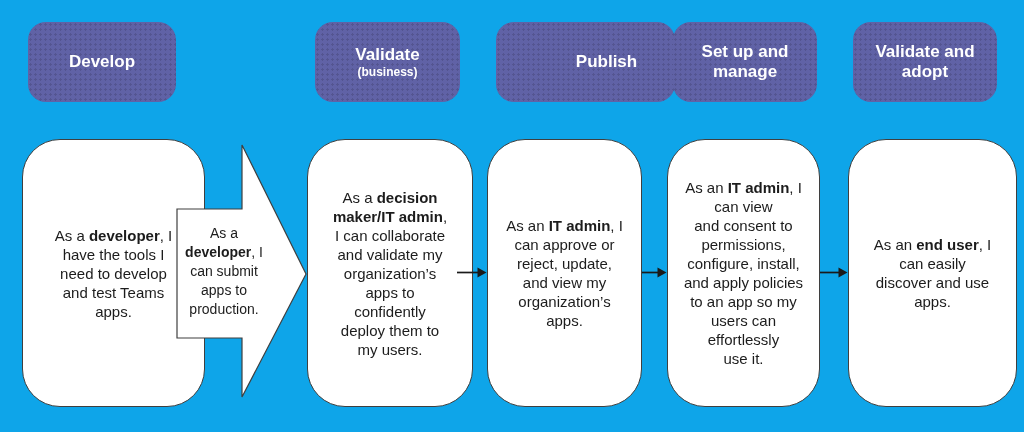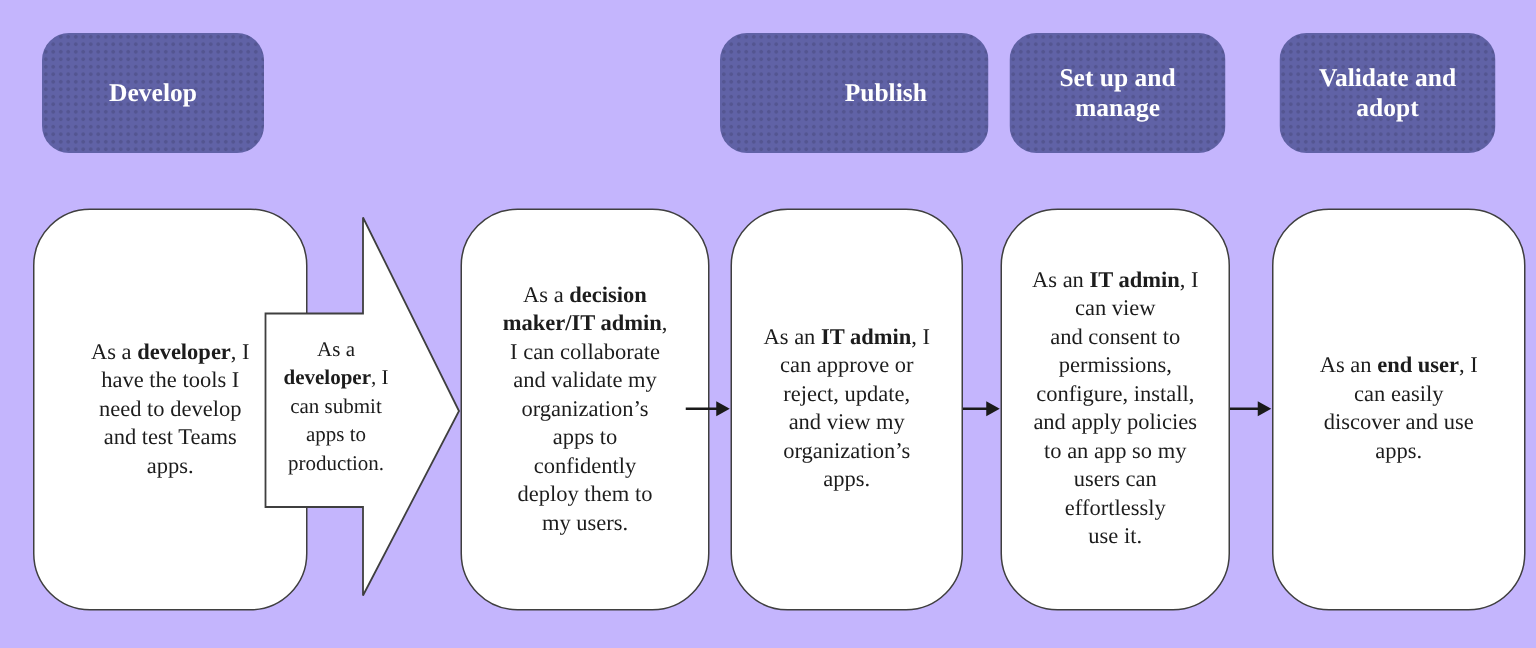--- a/index.html
+++ b/index.html
@@ -1,35 +1,35 @@
 <!DOCTYPE html>
 <html><head>
 <meta charset="utf-8">
 <style>
   html,body{margin:0;padding:0;background:#ffffff;}
   .canvas{
-    position:relative;width:1024px;height:432px;background:#c4b5fd;
-    font-family:Liberation Serif, serif;overflow:hidden;
+    position:relative;width:1024px;height:432px;background:#0ea5e9;
+    font-family:Liberation Sans, sans-serif;overflow:hidden;
   }
   
   .hdr{
     position:absolute;top:22px;height:80px;box-sizing:border-box;
     border-radius:18px;
     background-color:#6062A6;
     background-image:radial-gradient(rgba(0,0,0,0.13) 1px, transparent 1.4px);
     background-size:5px 5px;
     color:#ffffff;
     display:flex;flex-direction:column;align-items:center;justify-content:center;
     text-align:center;
   }
   .hdr-title{font-size:17px;font-weight:bold;line-height:1.18;white-space:pre-line;}
   .hdr-sub{font-size:12px;font-weight:bold;line-height:1.15;margin-top:1px;}
   #hdr-develop{left:28px;width:148px;}
   #hdr-validate{left:315px;width:145px;}
-  #hdr-publish{left:480px;width:179px;padding-left:42px;}
+  #hdr-publish{left:496px;width:179px;padding-left:42px;}
   #hdr-setup{left:673px;width:144px;}
   #hdr-discover{left:853px;width:144px;}
   
   .card{
     position:absolute;top:139px;height:268px;box-sizing:border-box;
     background:#ffffff;border:1.2px solid #3f3f3f;border-radius:38px;
     display:flex;align-items:center;justify-content:center;text-align:center;
     padding:0 6px;
   }
   .card-text{
@@ -54,20 +54,24 @@
   #conn-2{left:642px;width:25px;}
   #conn-3{left:820px;width:28px;}
 </style>
 </head>
 <body>
 
 <div class="canvas">
 
   <div class="hdr" id="hdr-develop">
     <div class="hdr-title">Develop</div>
+  </div>
+  <div class="hdr" id="hdr-validate">
+    <div class="hdr-title">Validate</div>
+    <div class="hdr-sub">(business)</div>
   </div>
   <div class="hdr" id="hdr-publish">
     <div class="hdr-title">Publish</div>
   </div>
   <div class="hdr" id="hdr-setup">
     <div class="hdr-title">Set up and
 manage</div>
   </div>
   <div class="hdr" id="hdr-discover">
     <div class="hdr-title">Validate and

